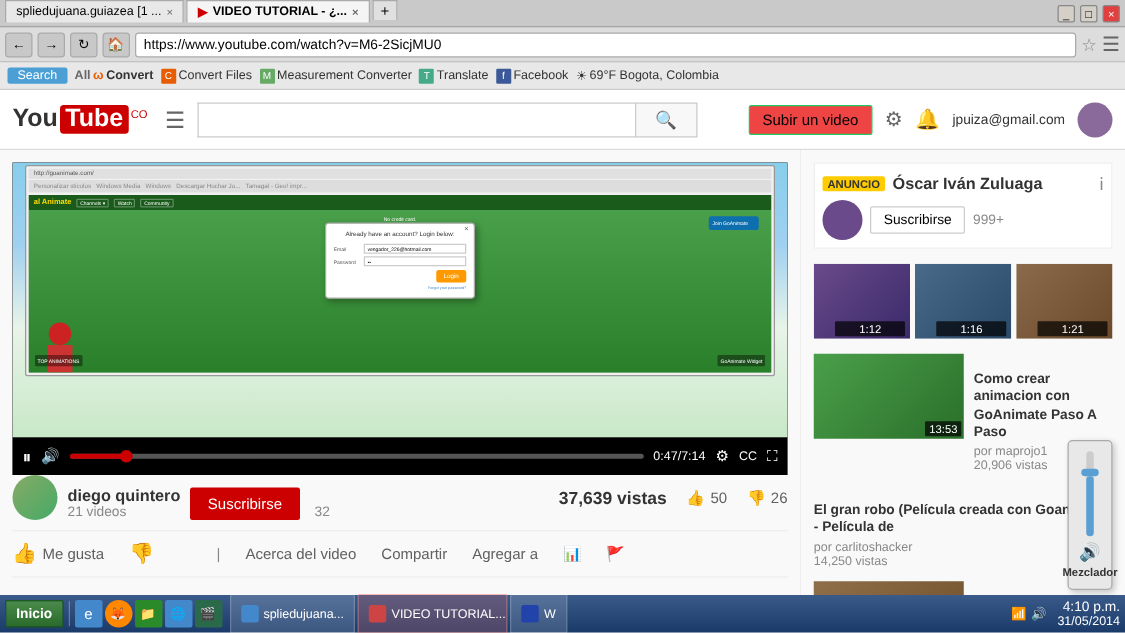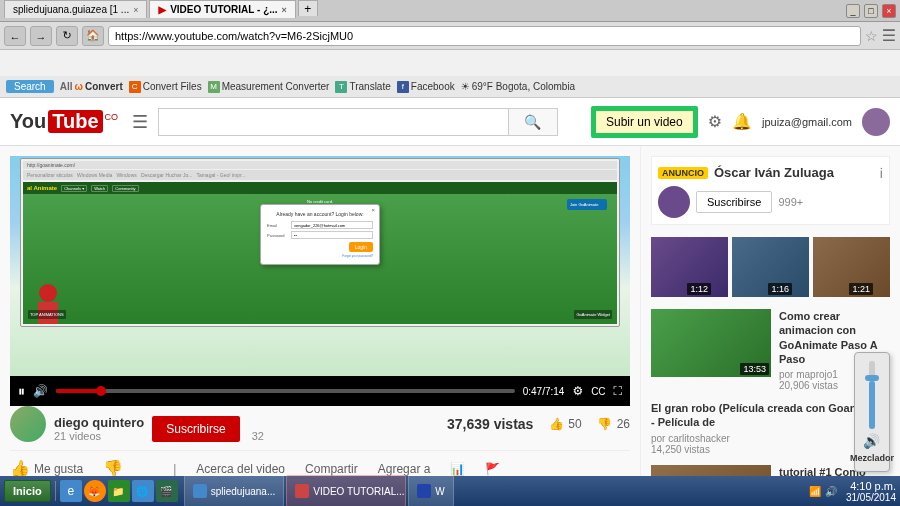--- a/index.html
+++ b/index.html
@@ -100,21 +100,20 @@
     
     .bookmarks-bar {
       background: #e8e8e8;
       height: 22px;
       display: flex;
       align-items: center;
       padding: 0 6px;
       gap: 6px;
       border-bottom: 1px solid #ccc;
       font-size: 10px;
-      margin-top: 26px;
     }
     .bookmark-item {
       display: flex;
       align-items: center;
       gap: 2px;
       cursor: pointer;
       color: #333;
       white-space: nowrap;
     }
     .bookmark-icon {
@@ -216,26 +215,26 @@
       color: #666;
     }
     .yt-header-right {
       margin-left: auto;
       display: flex;
       align-items: center;
       gap: 10px;
       font-size: 12px;
     }
     .upload-btn {
-      border: 5px solid #22c55e;
+      border: 1px solid #22c55e;
       padding: 4px 10px;
       border-radius: 2px;
       cursor: pointer;
       font-size: 12px;
-      background: #fef9c3;
+      background: #ef4444;
     }
     .settings-icon {
       font-size: 16px;
       cursor: pointer;
       color: #666;
     }
     .bell-icon {
       font-size: 16px;
       cursor: pointer;
       color: #666;
@@ -616,25 +615,25 @@
     .ad-thumb {
       flex: 1;
       height: 60px;
       background: #ccc;
       position: relative;
       overflow: hidden;
     }
     .thumb-duration {
       position: absolute;
       bottom: 2px;
-      right: 17px;
+      right: 4px;
       background: rgba(0,0,0,0.7);
       color: white;
       font-size: 9px;
-      padding: 1px 3px;
+      padding: 1px 19px;
       border-radius: 1px;
       margin-left: 20px;
     }
 
     .related-item {
       display: flex;
       gap: 8px;
       margin-bottom: 10px;
       cursor: pointer;
     }
@@ -651,20 +650,21 @@
       bottom: 2px;
       right: 2px;
       background: rgba(0,0,0,0.7);
       color: white;
       font-size: 9px;
       padding: 1px 3px;
       border-radius: 1px;
     }
     .related-info {
       flex: 1;
+      margin-top: 13px;
     }
     .related-title {
       font-size: 11px;
       font-weight: bold;
       color: #333;
       margin-bottom: 3px;
       line-height: 1.3;
     }
     .related-channel {
       font-size: 10px;

